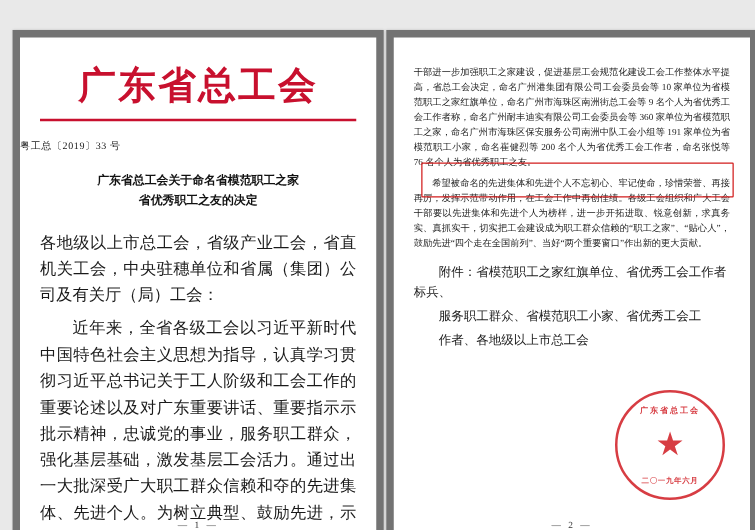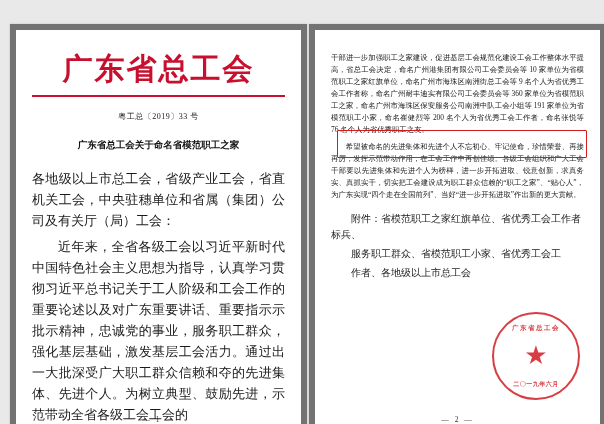--- a/index.html
+++ b/index.html
@@ -45,21 +45,20 @@
     line-height: 1.1;
     white-space: nowrap;
   }
   .masthead-rule {
     margin: 10px 16px 0 16px;
     height: 2px;
     background: #c8102e;
   }
   .doc-number {
     margin-top: 14px;
-    text-align: center;
     font-size: 8px;
     color: #1a1a1a;
     letter-spacing: 0.5px;
   }
   .doc-title {
     margin: 16px 26px 0 26px;
     text-align: center;
     font-weight: bold;
     font-size: 9.5px;
     line-height: 1.65;
@@ -164,35 +163,36 @@
 
   <div class="sheet" id="sheet-left">
 
     <div class="masthead">广东省总工会</div>
     <div class="masthead-rule"></div>
 
     <div class="doc-number">粤工总〔2019〕33 号</div>
 
     <div class="doc-title">
       <div>广东省总工会关于命名省模范职工之家</div>
+      <div>省优秀职工之友的决定</div>
     </div>
 
     <div class="body-col">
       <p class="no-indent">各地级以上市总工会，省级产业工会，省直机关工会，中央驻穗单位和省属（集团）公司及有关厅（局）工会：</p>
       <p>近年来，全省各级工会以习近平新时代中国特色社会主义思想为指导，认真学习贯彻习近平总书记关于工人阶级和工会工作的重要论述以及对广东重要讲话、重要指示示批示精神，忠诚党的事业，服务职工群众，强化基层基础，激发基层工会活力。通过出一大批深受广大职工群众信赖和夺的先进集体、先进个人。为树立典型、鼓励先进，示范带动全省各级工会工会的</p>
     </div>
 
     <div class="page-num">— 1 —</div>
   </div>
 
   <div class="sheet" id="sheet-right">
 
     <div class="body-col-right">
       <p class="no-indent">干部进一步加强职工之家建设，促进基层工会规范化建设工会工作整体水平提高，省总工会决定，命名广州港集团有限公司工会委员会等 10 家单位为省模范职工之家红旗单位，命名广州市海珠区南洲街总工会等 9 名个人为省优秀工会工作者称，命名广州耐丰迪实有限公司工会委员会等 360 家单位为省模范职工之家，命名广州市海珠区保安服务公司南洲中队工会小组等 191 家单位为省模范职工小家，命名崔健烈等 200 名个人为省优秀工会工作者，命名张悦等 76 名个人为省优秀职工之友。</p>
-      <p>希望被命名的先进集体和先进个人不忘初心、牢记使命，珍惜荣誉、再接再厉，发挥示范带动作用，在工会工作中再创佳绩。各级工会组织和广大工会干部要以先进集体和先进个人为榜样，进一步开拓进取、锐意创新，求真务实、真抓实干，切实把工会建设成为职工群众信赖的“职工之家”、“贴心人”，为广东实现“四个走在全国前列”、当好“进一步开拓进取”作出新的更大贡献。</p>
+      <p>希望被命名的先进集体和先进个人不忘初心、牢记使命，珍惜荣誉、再接再厉，发挥示范带动作用，在工会工作中再创佳绩。各级工会组织和广大工会干部要以先进集体和先进个人为榜样，进一步开拓进取、锐意创新，求真务实、真抓实干，切实把工会建设成为职工群众信赖的“职工之家”、“贴心人”，鼓励先进“四个走在全国前列”、当好“两个重要窗口”作出新的更大贡献。</p>
     </div>
 
     <div class="highlight-box"></div>
 
     <div class="attachment">
       <p class="first">附件：省模范职工之家红旗单位、省优秀工会工作者标兵、</p>
       <p class="cont">服务职工群众、省模范职工小家、省优秀工会工</p>
       <p class="cont">作者、各地级以上市总工会</p>
     </div>
 

